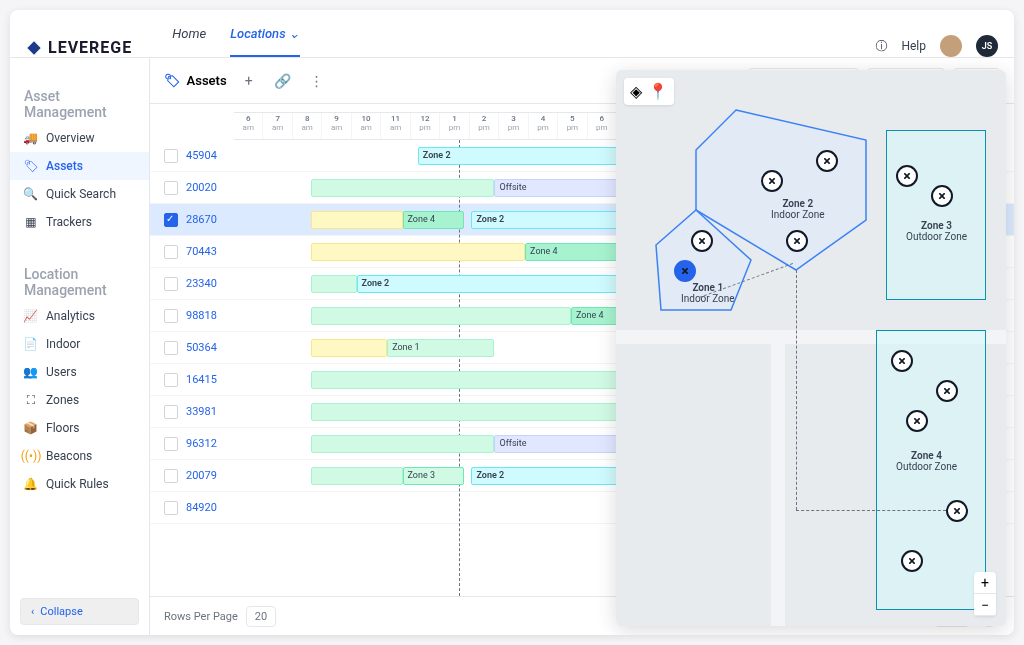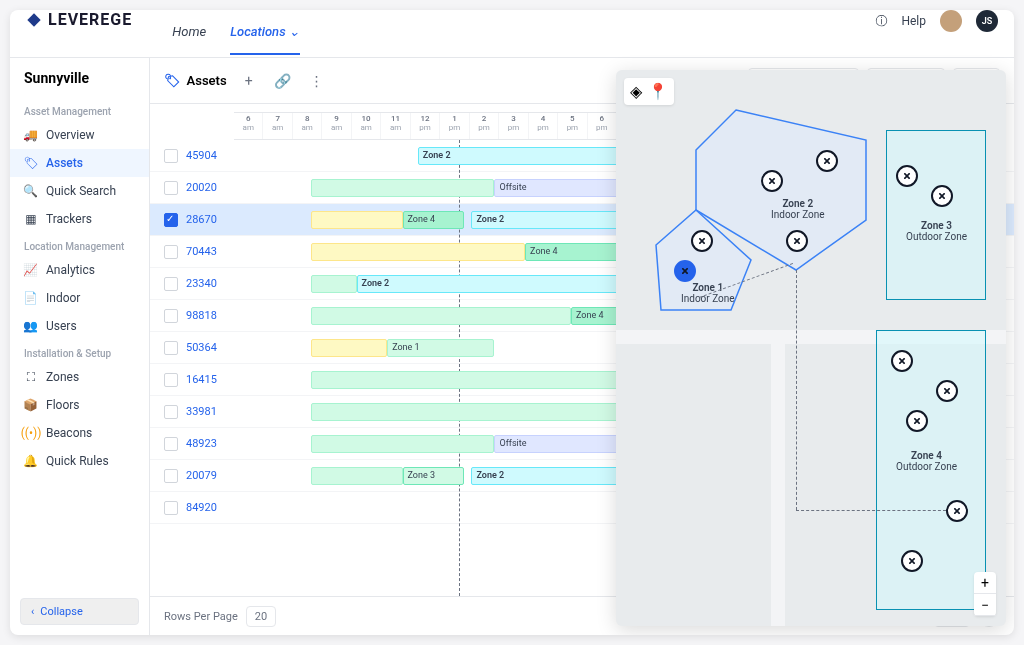--- a/index.html
+++ b/index.html
@@ -1,32 +1,32 @@
 <!DOCTYPE html>
 <html><head>
 <meta charset="utf-8">
 <style>
 * { margin:0; padding:0; box-sizing:border-box; font-family:-apple-system,BlinkMacSystemFont,"Segoe UI",Roboto,sans-serif; }
 body { background:#f5f5f7; padding:10px; }
 .app { background:#fff; border-radius:8px; box-shadow:0 2px 8px rgba(0,0,0,.1); position:relative; width:1004px; height:625px; overflow:hidden; }
 
-.topbar { display:flex; align-items:flex-start; height:48px; border-bottom:1px solid #e5e7eb; padding:0 16px; }
+.topbar { display:flex; align-items:flex-end; height:48px; border-bottom:1px solid #e5e7eb; padding:0 16px; }
 .logo { display:flex; align-items:center; font-weight:700; font-size:16px; letter-spacing:1px; color:#1a1a2e; }
 .logo svg { margin-right:6px; }
 .topnav { display:flex; margin-left:40px; gap:24px; }
 .topnav-item { font-size:13px; color:#374151; padding:14px 0; cursor:pointer;font-style:italic; }
 .topnav-item.active { color:#2563eb; border-bottom:2px solid #2563eb; font-weight:500; }
 .topbar-right { margin-left:auto; display:flex; align-items:center; gap:14px; font-size:12px; color:#374151; }
 .avatar { width:22px; height:22px; border-radius:50%; background:#c4a07a; display:inline-block; }
 .user-badge { width:22px; height:22px; border-radius:50%; background:#1f2937; color:#fff; font-size:9px; display:flex; align-items:center; justify-content:center; font-weight:600; }
 
 .main { display:flex; height:calc(100% - 48px); }
 .sidebar { width:140px; border-right:1px solid #e5e7eb; display:flex; flex-direction:column; }
 .sidebar-title { font-weight:700; font-size:14px; padding:12px 14px; }
-.sidebar-section { font-size:10px; color:#9ca3af; padding:8px 14px 4px; font-weight:500; }
+.sidebar-section { font-size:14px; color:#9ca3af; padding:8px 14px 4px; font-weight:500;margin-top:22px; }
 .sidebar-item { display:flex; align-items:center; gap:8px; padding:7px 14px; font-size:12px; color:#374151; cursor:pointer; }
 .sidebar-item.active { background:#eff6ff; color:#2563eb; font-weight:500; }
 .sidebar-item .ic { width:14px; height:14px; display:flex; align-items:center; justify-content:center; }
 .collapse-btn { margin:auto 10px 10px; border:1px solid #e5e7eb; border-radius:4px; padding:6px 10px; font-size:11px; color:#2563eb; display:flex; align-items:center; gap:6px; cursor:pointer; }
 
 .content { flex:1; display:flex; flex-direction:column; overflow:hidden; }
 .toolbar { display:flex; align-items:center; gap:10px; padding:10px 14px; border-bottom:1px solid #e5e7eb; }
 .toolbar-title { display:flex; align-items:center; gap:6px; font-weight:600; font-size:13px; }
 .icon-btn { width:24px; height:24px; display:flex; align-items:center; justify-content:center; cursor:pointer; color:#6b7280; font-size:14px; }
 .pill-btn { border:1px solid #e5e7eb; border-radius:4px; padding:5px 10px; font-size:11px; display:flex; align-items:center; gap:5px; cursor:pointer; color:#374151; background:#fff; }
@@ -98,21 +98,20 @@
     <div class="topbar-right">
       <span>ⓘ</span>
       <span>Help</span>
       <span class="avatar"></span>
       <span class="user-badge">JS</span>
     </div>
   </div>
 
   <div class="main">
     <div class="sidebar">
-      <div class="sidebar-title">Sunnyville</div>
 
       <div class="sidebar-section">Asset Management</div>
       <div class="sidebar-item">
           <span class="ic">🚚</span>
           <span>Overview</span>
         </div>
       <div class="sidebar-item active">
           <span class="ic">🏷</span>
           <span>Assets</span>
         </div>
@@ -132,21 +131,20 @@
         </div>
       <div class="sidebar-item">
           <span class="ic">📄</span>
           <span>Indoor</span>
         </div>
       <div class="sidebar-item">
           <span class="ic">👥</span>
           <span>Users</span>
         </div>
 
-      <div class="sidebar-section">Installation &amp; Setup</div>
       <div class="sidebar-item">
           <span class="ic">⛶</span>
           <span>Zones</span>
         </div>
       <div class="sidebar-item">
           <span class="ic">📦</span>
           <span>Floors</span>
         </div>
       <div class="sidebar-item">
           <span class="ic" style="color:#f59e0b">((•))</span>
@@ -368,21 +366,21 @@
           <div class="gantt-row">
             <div class="row-chk"></div>
             <div class="row-id">33981</div>
             <div class="row-bars">
               <div class="bar base" style="left: 10%; width: 68%;"></div>
               <div class="bar offsite" style="left: 78%; width: 12%;">Offsite</div>
             </div>
           </div>
           <div class="gantt-row">
             <div class="row-chk"></div>
-            <div class="row-id">48923</div>
+            <div class="row-id">96312</div>
             <div class="row-bars">
               <div class="bar base" style="left: 10%; width: 24%;"></div>
               <div class="bar offsite" style="left: 34%; width: 44%;">Offsite</div>
               <div class="bar zone4" style="left: 79%; width: 12%;">Zone 4</div>
             </div>
           </div>
           <div class="gantt-row">
             <div class="row-chk"></div>
             <div class="row-id">20079</div>
             <div class="row-bars">

